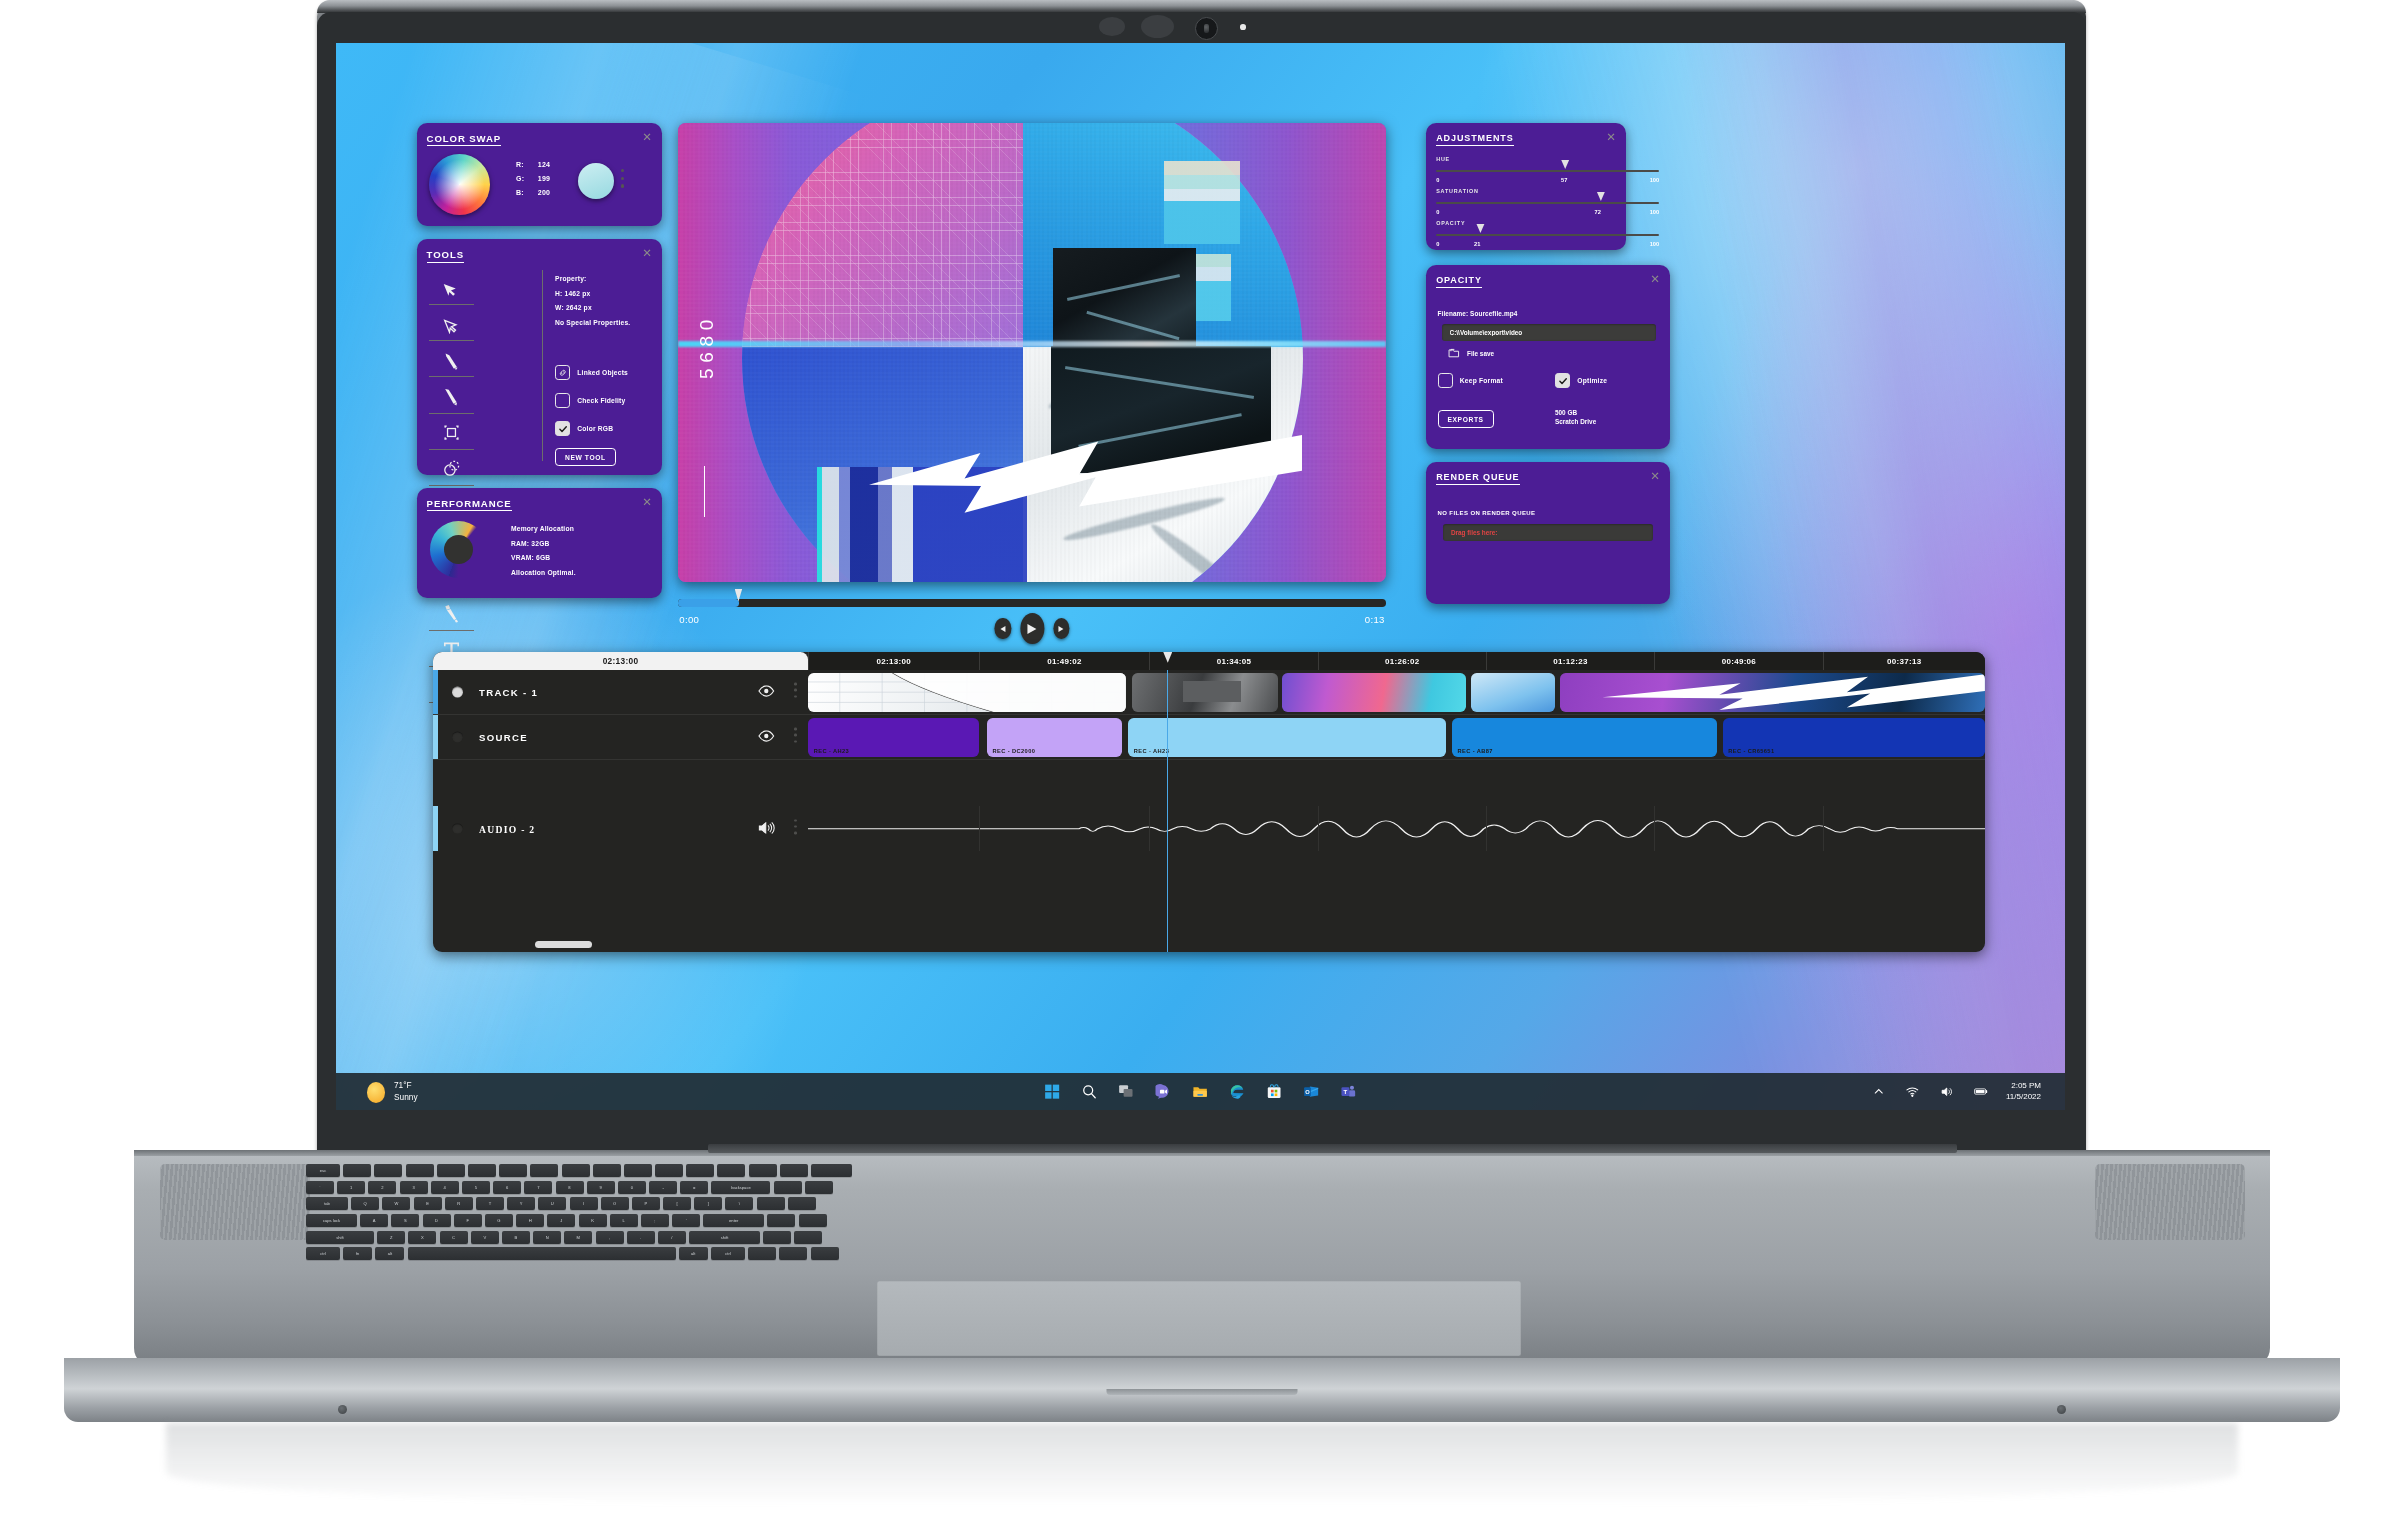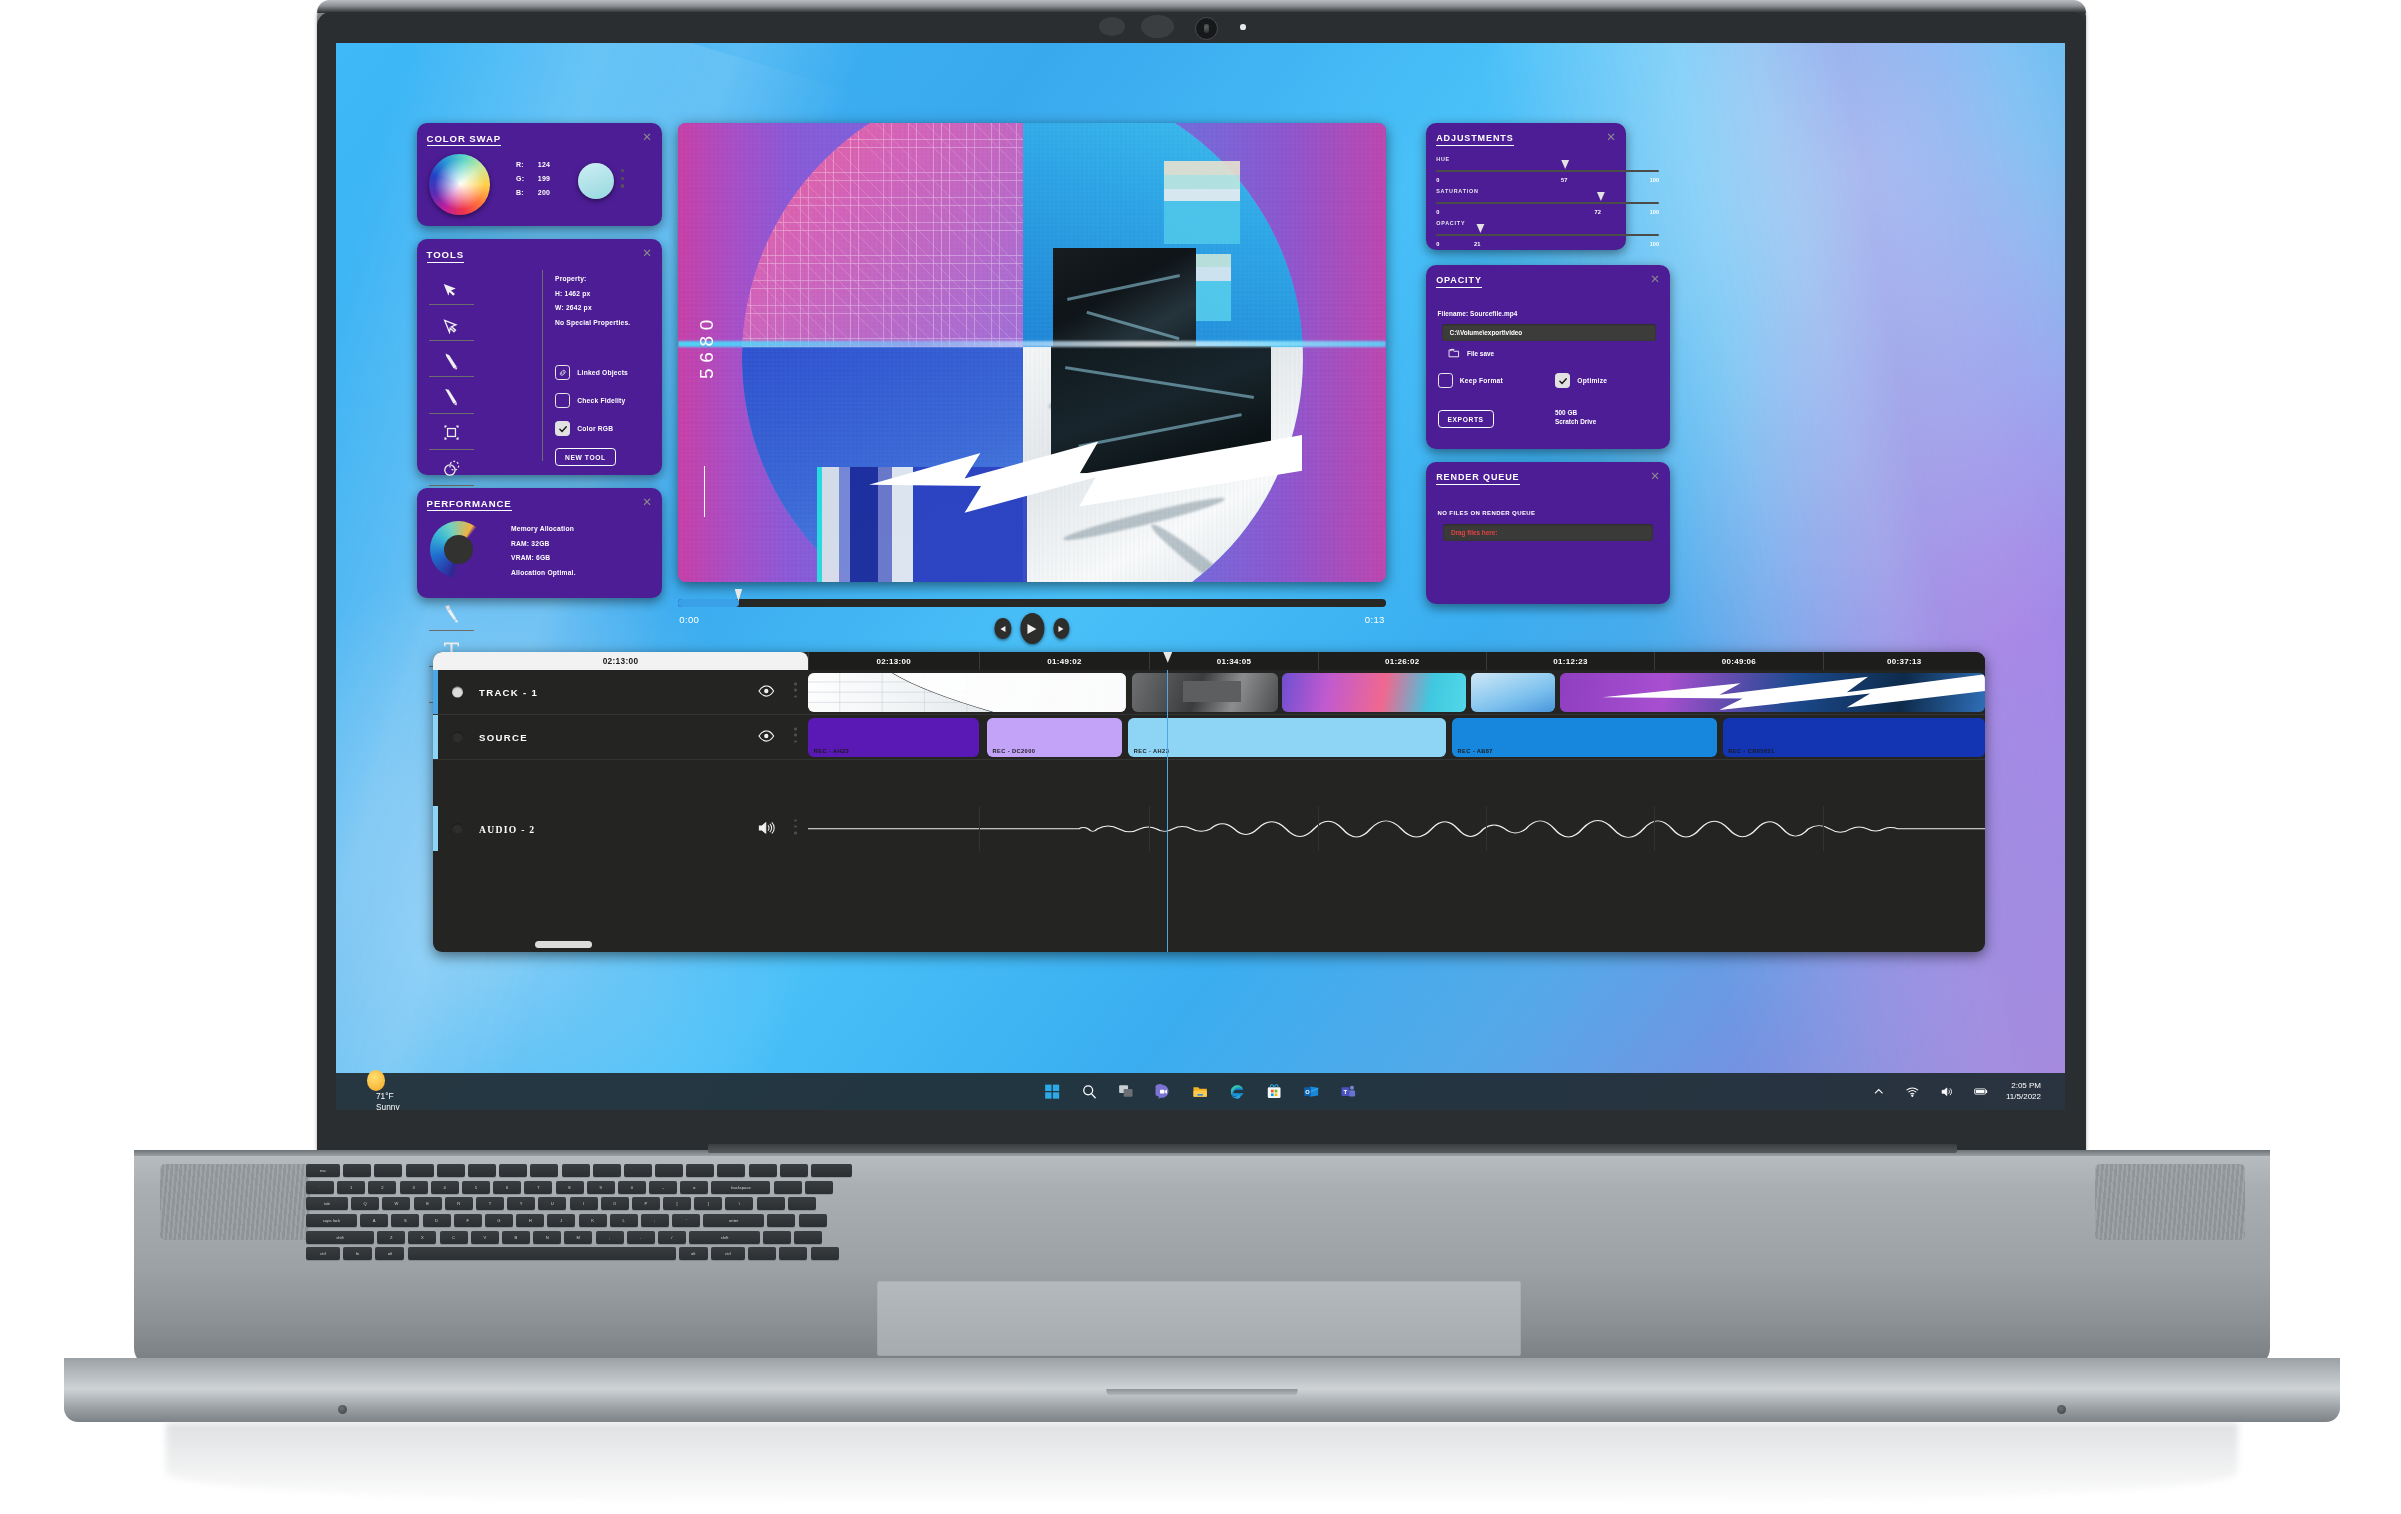--- a/index.html
+++ b/index.html
@@ -290,21 +290,21 @@
     clip-path:polygon(0 0,100% 0,50% 100%); }
   .wave-grid { position:absolute; inset:0; }
   .wave-grid i { position:absolute; top:0; bottom:0; width:0.6px; background:#323230; }
   .tl-scrollbar { position:absolute; left:102px; bottom:3.8px; width:57px; height:7px; background:#dcdcdc; border-radius:3.8px; cursor:pointer; }
 
   
   .taskbar {
     position:absolute; left:0; right:0; bottom:0; height:37px;
     background:rgba(32,44,52,.93); display:flex; align-items:center;
   }
-  .tb-weather { display:flex; align-items:flex-start; margin-left:31px;flex-direction:column; }
+  .tb-weather { display:flex; align-items:flex-end; margin-left:31px; }
   .tb-sun { width:18px; height:20.4px; border-radius:50%;
     background:radial-gradient(circle at 40% 35%,#ffdf70,#f5a623); }
   .tb-wtext { margin-left:9px; color:#fff; font-size:8.3px; line-height:1.35; }
   .tb-center { position:absolute; left:50%; transform:translateX(-50%); display:flex; align-items:center; gap:18px; }
   .tb-ico { width:19px; height:19px; display:flex; align-items:center; justify-content:center; cursor:pointer; }
   .tb-right { position:absolute; right:24px; display:flex; align-items:center; gap:15.3px; }
   .tb-clock { color:#fff; font-size:8px; line-height:1.35; text-align:right; }
 
   
   .base {

